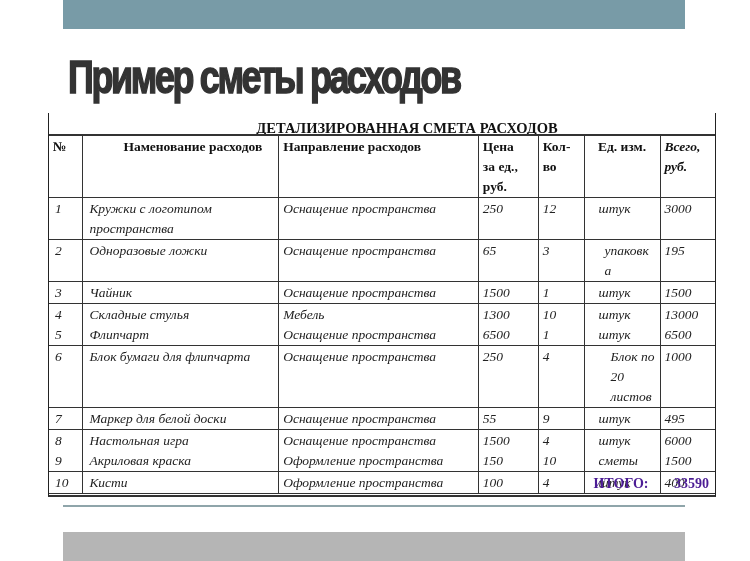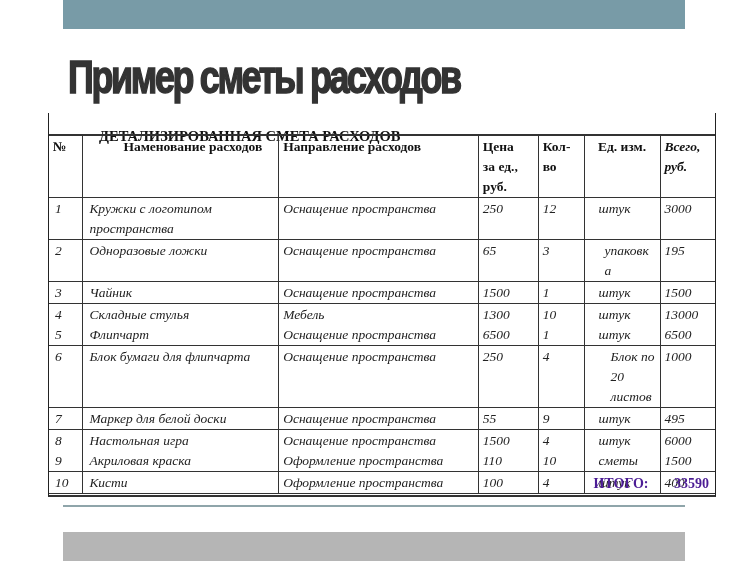--- a/index.html
+++ b/index.html
@@ -1,20 +1,20 @@
 <!DOCTYPE html>
 <html><head>
 <meta charset="utf-8">
 <style>
   html, body { margin:0; padding:0; }
   body { width:750px; height:561px; background:#ffffff; position:relative; overflow:hidden; font-family:"Liberation Serif", serif; }
   .top-bar { position:absolute; left:63px; top:0; width:622px; height:29px; background:#789ba7; }
   .slide-title { position:absolute; left:68px; top:50px; font-family:"Liberation Sans", sans-serif; font-weight:bold; font-size:46px; color:#333333; letter-spacing:-3px; transform:scaleX(0.78); transform-origin:left top; line-height:54px; white-space:nowrap; -webkit-text-stroke:1.5px #333333; }
   .doc-frame { position:absolute; left:48px; top:113px; width:668px; height:384px; border-left:1.5px solid #222; border-right:1.5px solid #222; border-bottom:2px solid #333; box-sizing:border-box; }
-  .doc-caption { position:absolute; left:0; top:12px; width:100%; text-align:left; font-weight:bold; font-size:14.5px; color:#111; height:21px; line-height:22px; padding-left:50px; box-sizing:border-box; }
+  .doc-caption { position:absolute; left:0; top:4px; width:100%; text-align:center; font-weight:bold; font-size:14.5px; color:#111; height:21px; line-height:22px; padding-left:50px; box-sizing:border-box; }
   table.est { position:absolute; left:0; top:21px; border-collapse:collapse; font-size:13.5px; color:#222; table-layout:fixed; }
   table.est td, table.est th { border:1px solid #333; vertical-align:top; padding:1px 4px 0 4px; line-height:20px; text-align:left; }
   table.est tr > :first-child { border-left:none; }
   table.est tr > :last-child { border-right:none;font-style:italic; }
   table.est th { font-weight:bold; color:#111; font-style:normal; }
   table.est td { font-style:italic; }
   table.est th.c-unit { text-align:center; }
   table.est td.c-num { padding-left:6px; }
   table.est th.c-name { padding-left:40px; }
   table.est td.c-name { padding-left:6px; }
@@ -229,21 +229,21 @@
       <td class="c-name">
             <span class="cell-line">Настольная игра</span>
             <span class="cell-line">Акриловая краска</span>
           </td>
       <td>
             <span class="cell-line">Оснащение пространства</span>
             <span class="cell-line">Оформление пространства</span>
           </td>
       <td>
             <span class="cell-line">1500</span>
-            <span class="cell-line">110</span>
+            <span class="cell-line">150</span>
           </td>
       <td>
             <span class="cell-line">4</span>
             <span class="cell-line">10</span>
           </td>
       <td style="padding-left:14px">
             <span class="cell-line">штук</span>
             <span class="cell-line">сметы</span>
           </td>
       <td>

